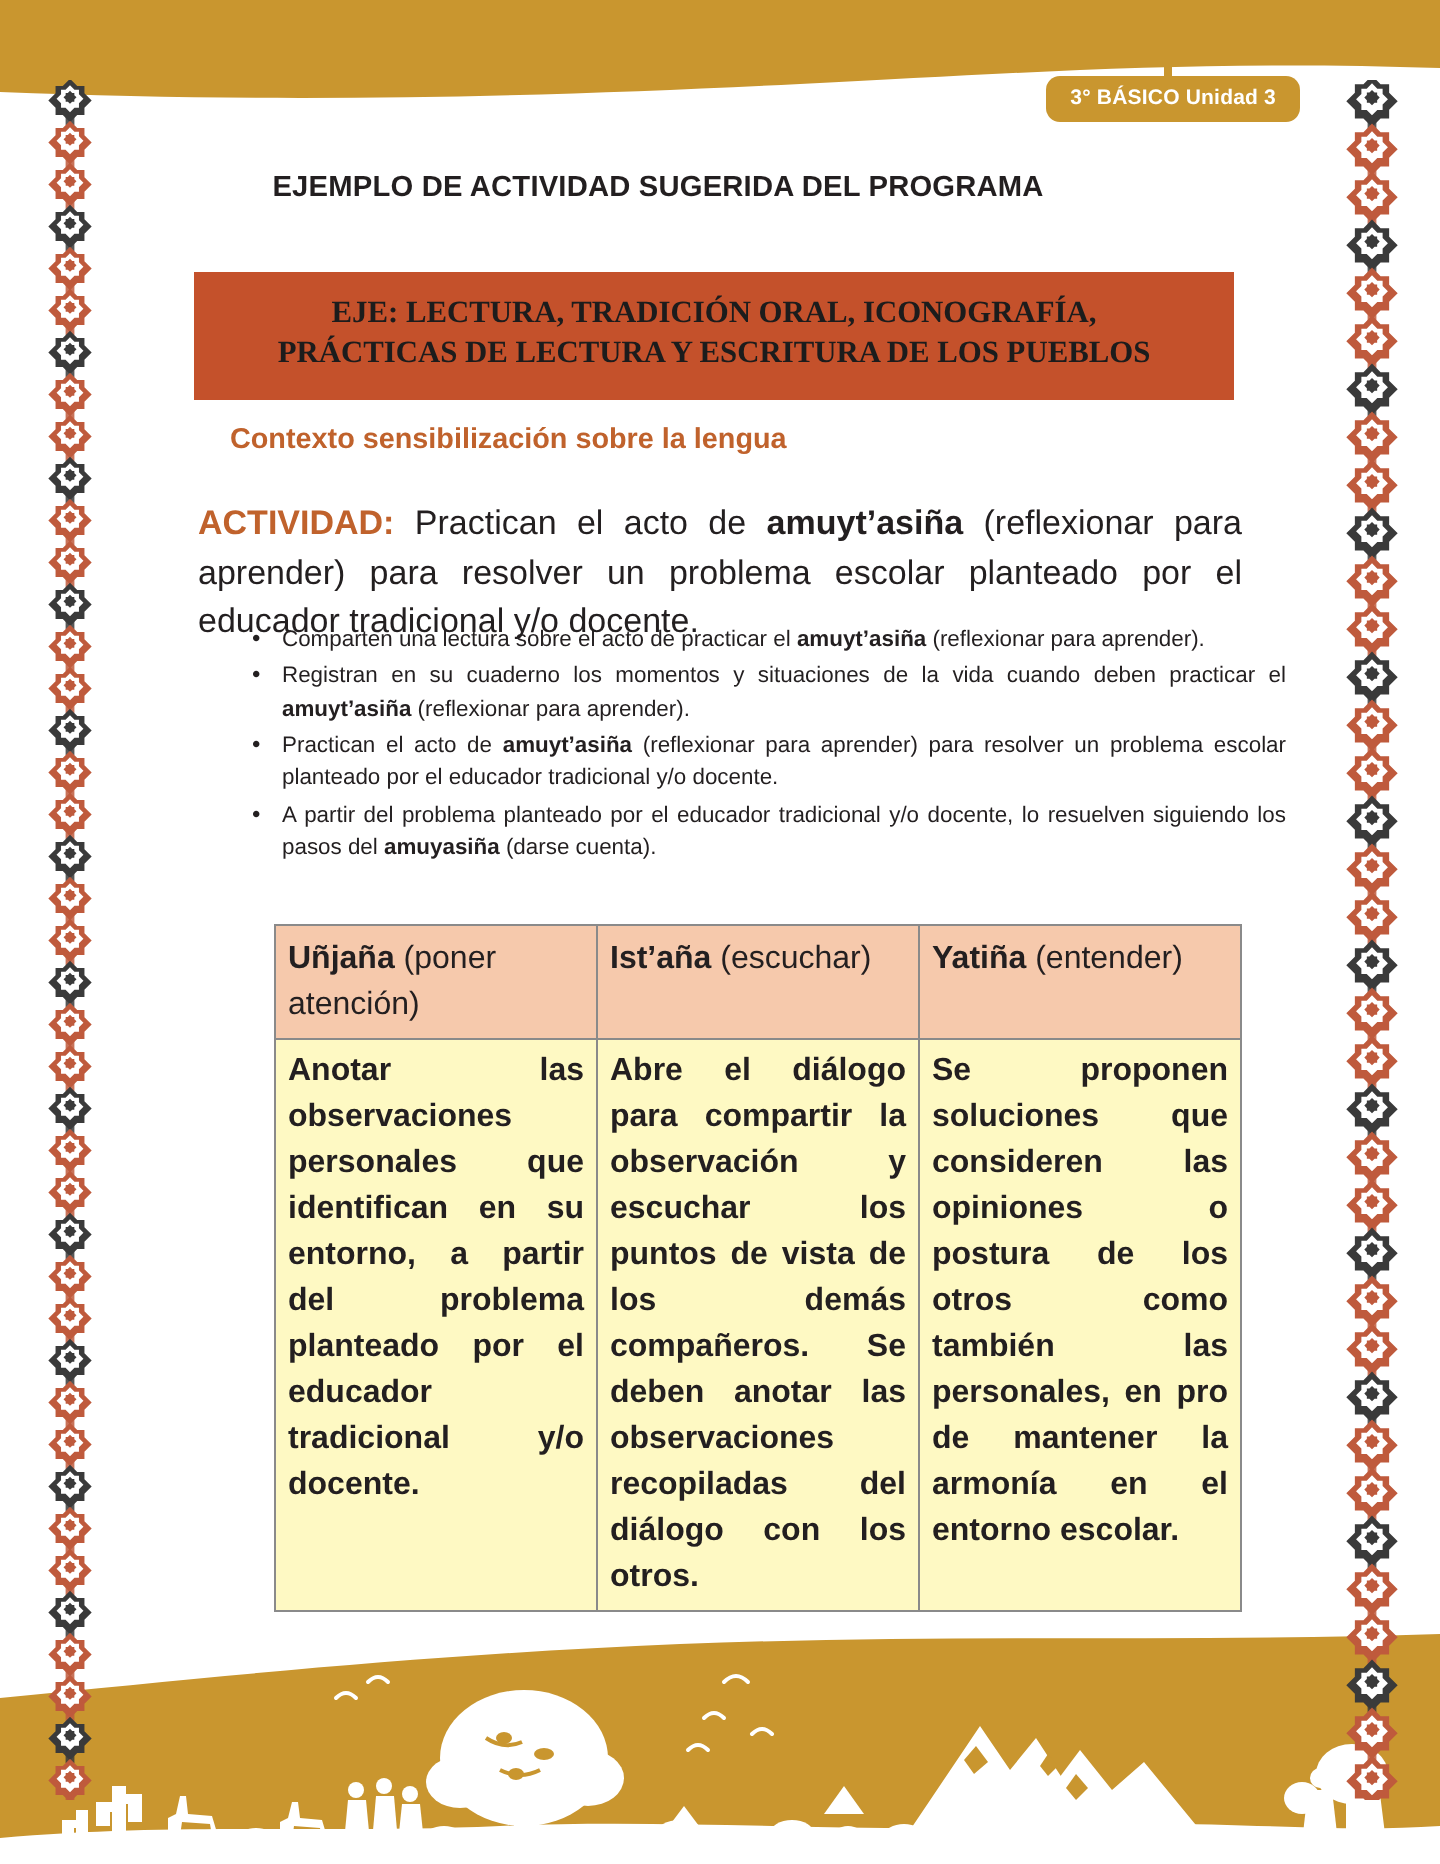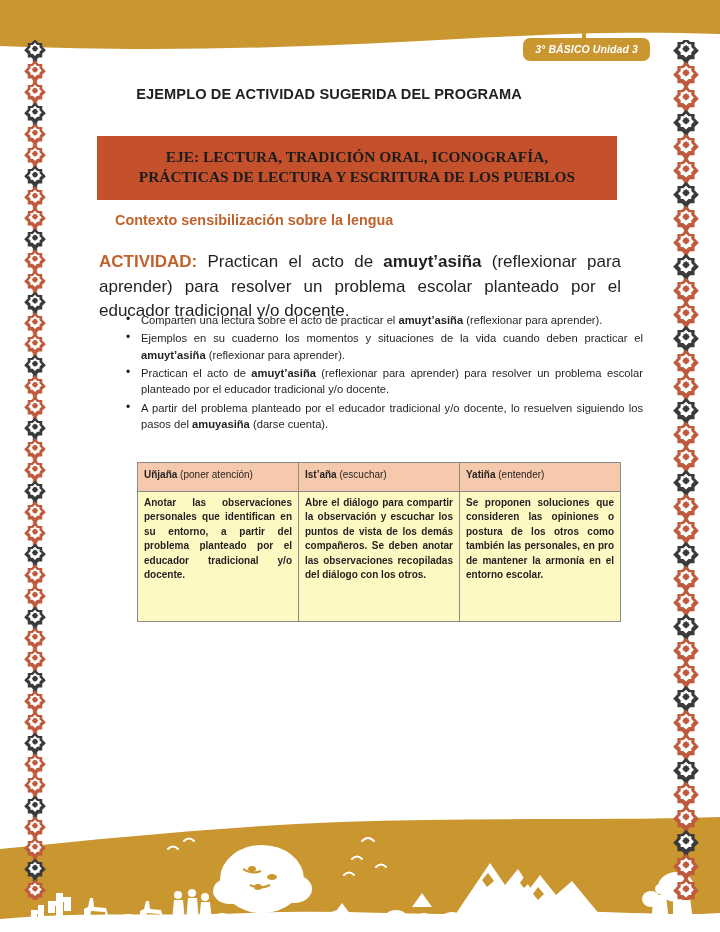--- a/index.html
+++ b/index.html
@@ -35,21 +35,20 @@
     background: #c9962f;
     color: #ffffff;
     font-size: 10.5px;
     font-weight: 600;
     letter-spacing: .1px;
     padding: 5px 12px 6px 12px;
     border-radius: 7px;
     z-index: 4;
     white-space: nowrap;
     font-family: "Liberation Sans", sans-serif;
-    font-style: italic;
   }
   .tab-stem {
     position: absolute;
     top: 30px;
     right: 134px;
     width: 4px;
     height: 12px;
     background: #c9962f;
     z-index: 3;
   }
@@ -164,21 +163,21 @@
   ul.bullets.first-group { top: 312px; }
   ul.bullets.closing     { top: 632px; }
 
   
   table.matrix {
     position: absolute;
     left: 137px;
     top: 462px;
     width: 484px;
     border-collapse: collapse;
-    font-size: 10px;
+    font-size: 16px;
     table-layout: fixed;
     border-radius: 27px;
   }
   table.matrix th,
   table.matrix td {
     border: 1px solid #8a8a8a;
     vertical-align: top;
     padding: 4px 6px 5px 6px;
     line-height: 1.44;
   }
@@ -549,21 +548,21 @@
   </div>
 
   <div class="section-heading">Contexto sensibilización sobre la lengua</div>
 
   <div class="body-block">
     <span class="lbl-activity">ACTIVIDAD:</span><span> Practican el acto de </span><b>amuyt’asiña</b><span> (reflexionar para aprender) para resolver un problema escolar planteado por el educador tradicional y/o docente.</span>
   </div>
 
   <ul class="bullets first-group" id="bulletsMain">
       <li><span>Comparten una lectura sobre el acto de practicar el </span><b>amuyt’asiña</b><span> (reflexionar para aprender).</span></li>
-      <li><span>Ejemplos en su cuaderno los momentos y situaciones de la vida cuando deben practicar el </span><b>amuyt’asiña</b><span> (reflexionar para aprender).</span></li>
+      <li><span>Registran en su cuaderno los momentos y situaciones de la vida cuando deben practicar el </span><b>amuyt’asiña</b><span> (reflexionar para aprender).</span></li>
       <li><span>Practican el acto de </span><b>amuyt’asiña</b><span> (reflexionar para aprender) para resolver un problema escolar planteado por el educador tradicional y/o docente.</span></li>
       <li><span>A partir del problema planteado por el educador tradicional y/o docente, lo resuelven siguiendo los pasos del </span><b>amuyasiña</b><span> (darse cuenta).</span></li>
     </ul>
 
   <table class="matrix">
     <thead>
       <tr id="tblHead">
           <th><span class="th-term">Uñjaña</span><span> (poner atención)</span></th>
           <th><span class="th-term">Ist’aña</span><span> (escuchar)</span></th>
           <th><span class="th-term">Yatiña</span><span> (entender)</span></th>

